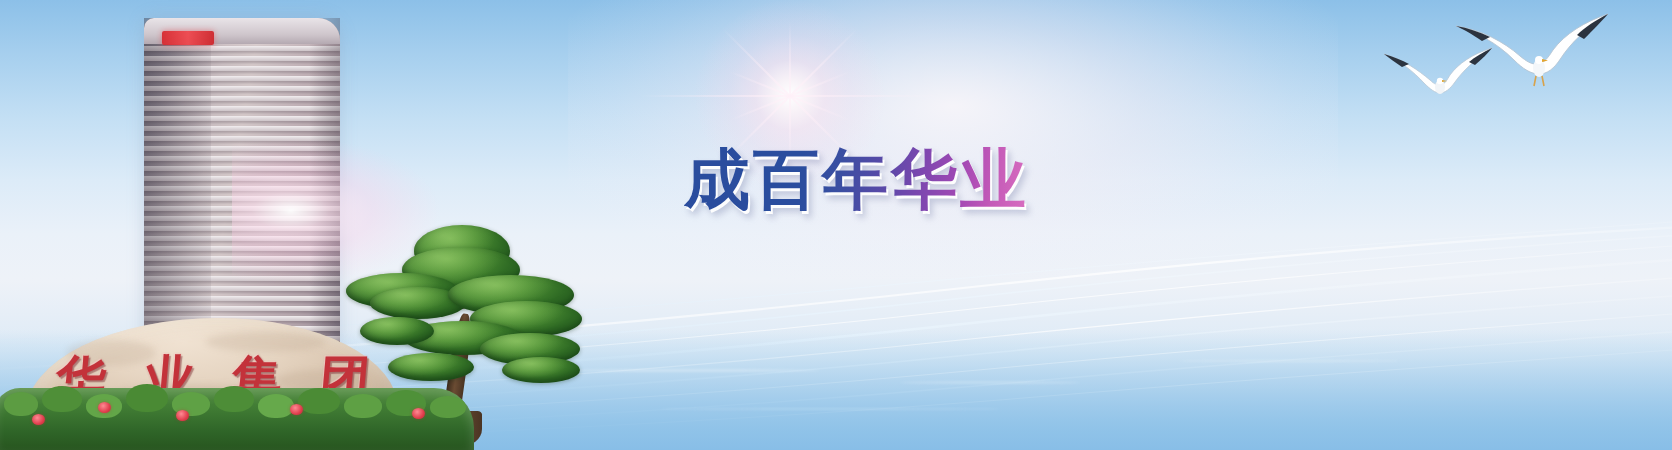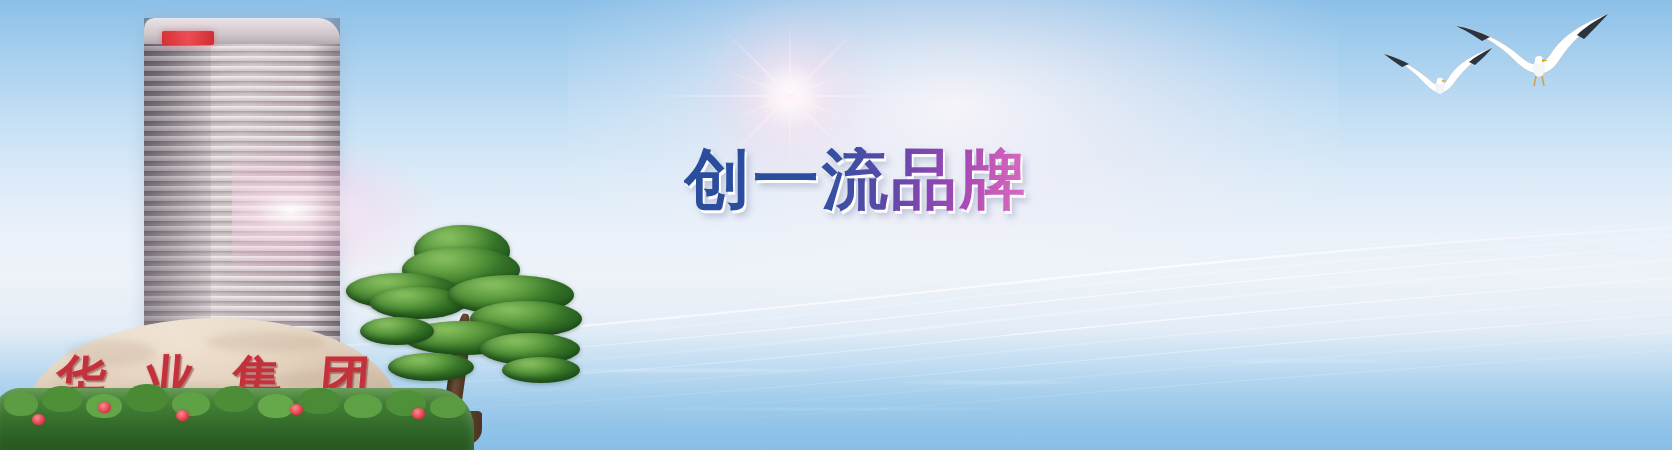--- a/index.html
+++ b/index.html
@@ -372,16 +372,16 @@
     <div class="leaf" style="left:436px;top:8px;width:36px;height:22px;background:#5a9b40;"></div>
     <div class="flower" style="left:104px;top:14px;"></div>
     <div class="flower" style="left:182px;top:22px;"></div>
     <div class="flower" style="left:296px;top:16px;"></div>
     <div class="flower" style="left:38px;top:26px;"></div>
     <div class="flower" style="left:418px;top:20px;"></div>
   </div>
 
   <div class="slogan">
     <span class="gap"></span>
-    <span class="phrase">创一流品牌</span>
+    <span class="phrase">成百年华业</span>
   </div>
 
 </div>
 
 </body></html>

